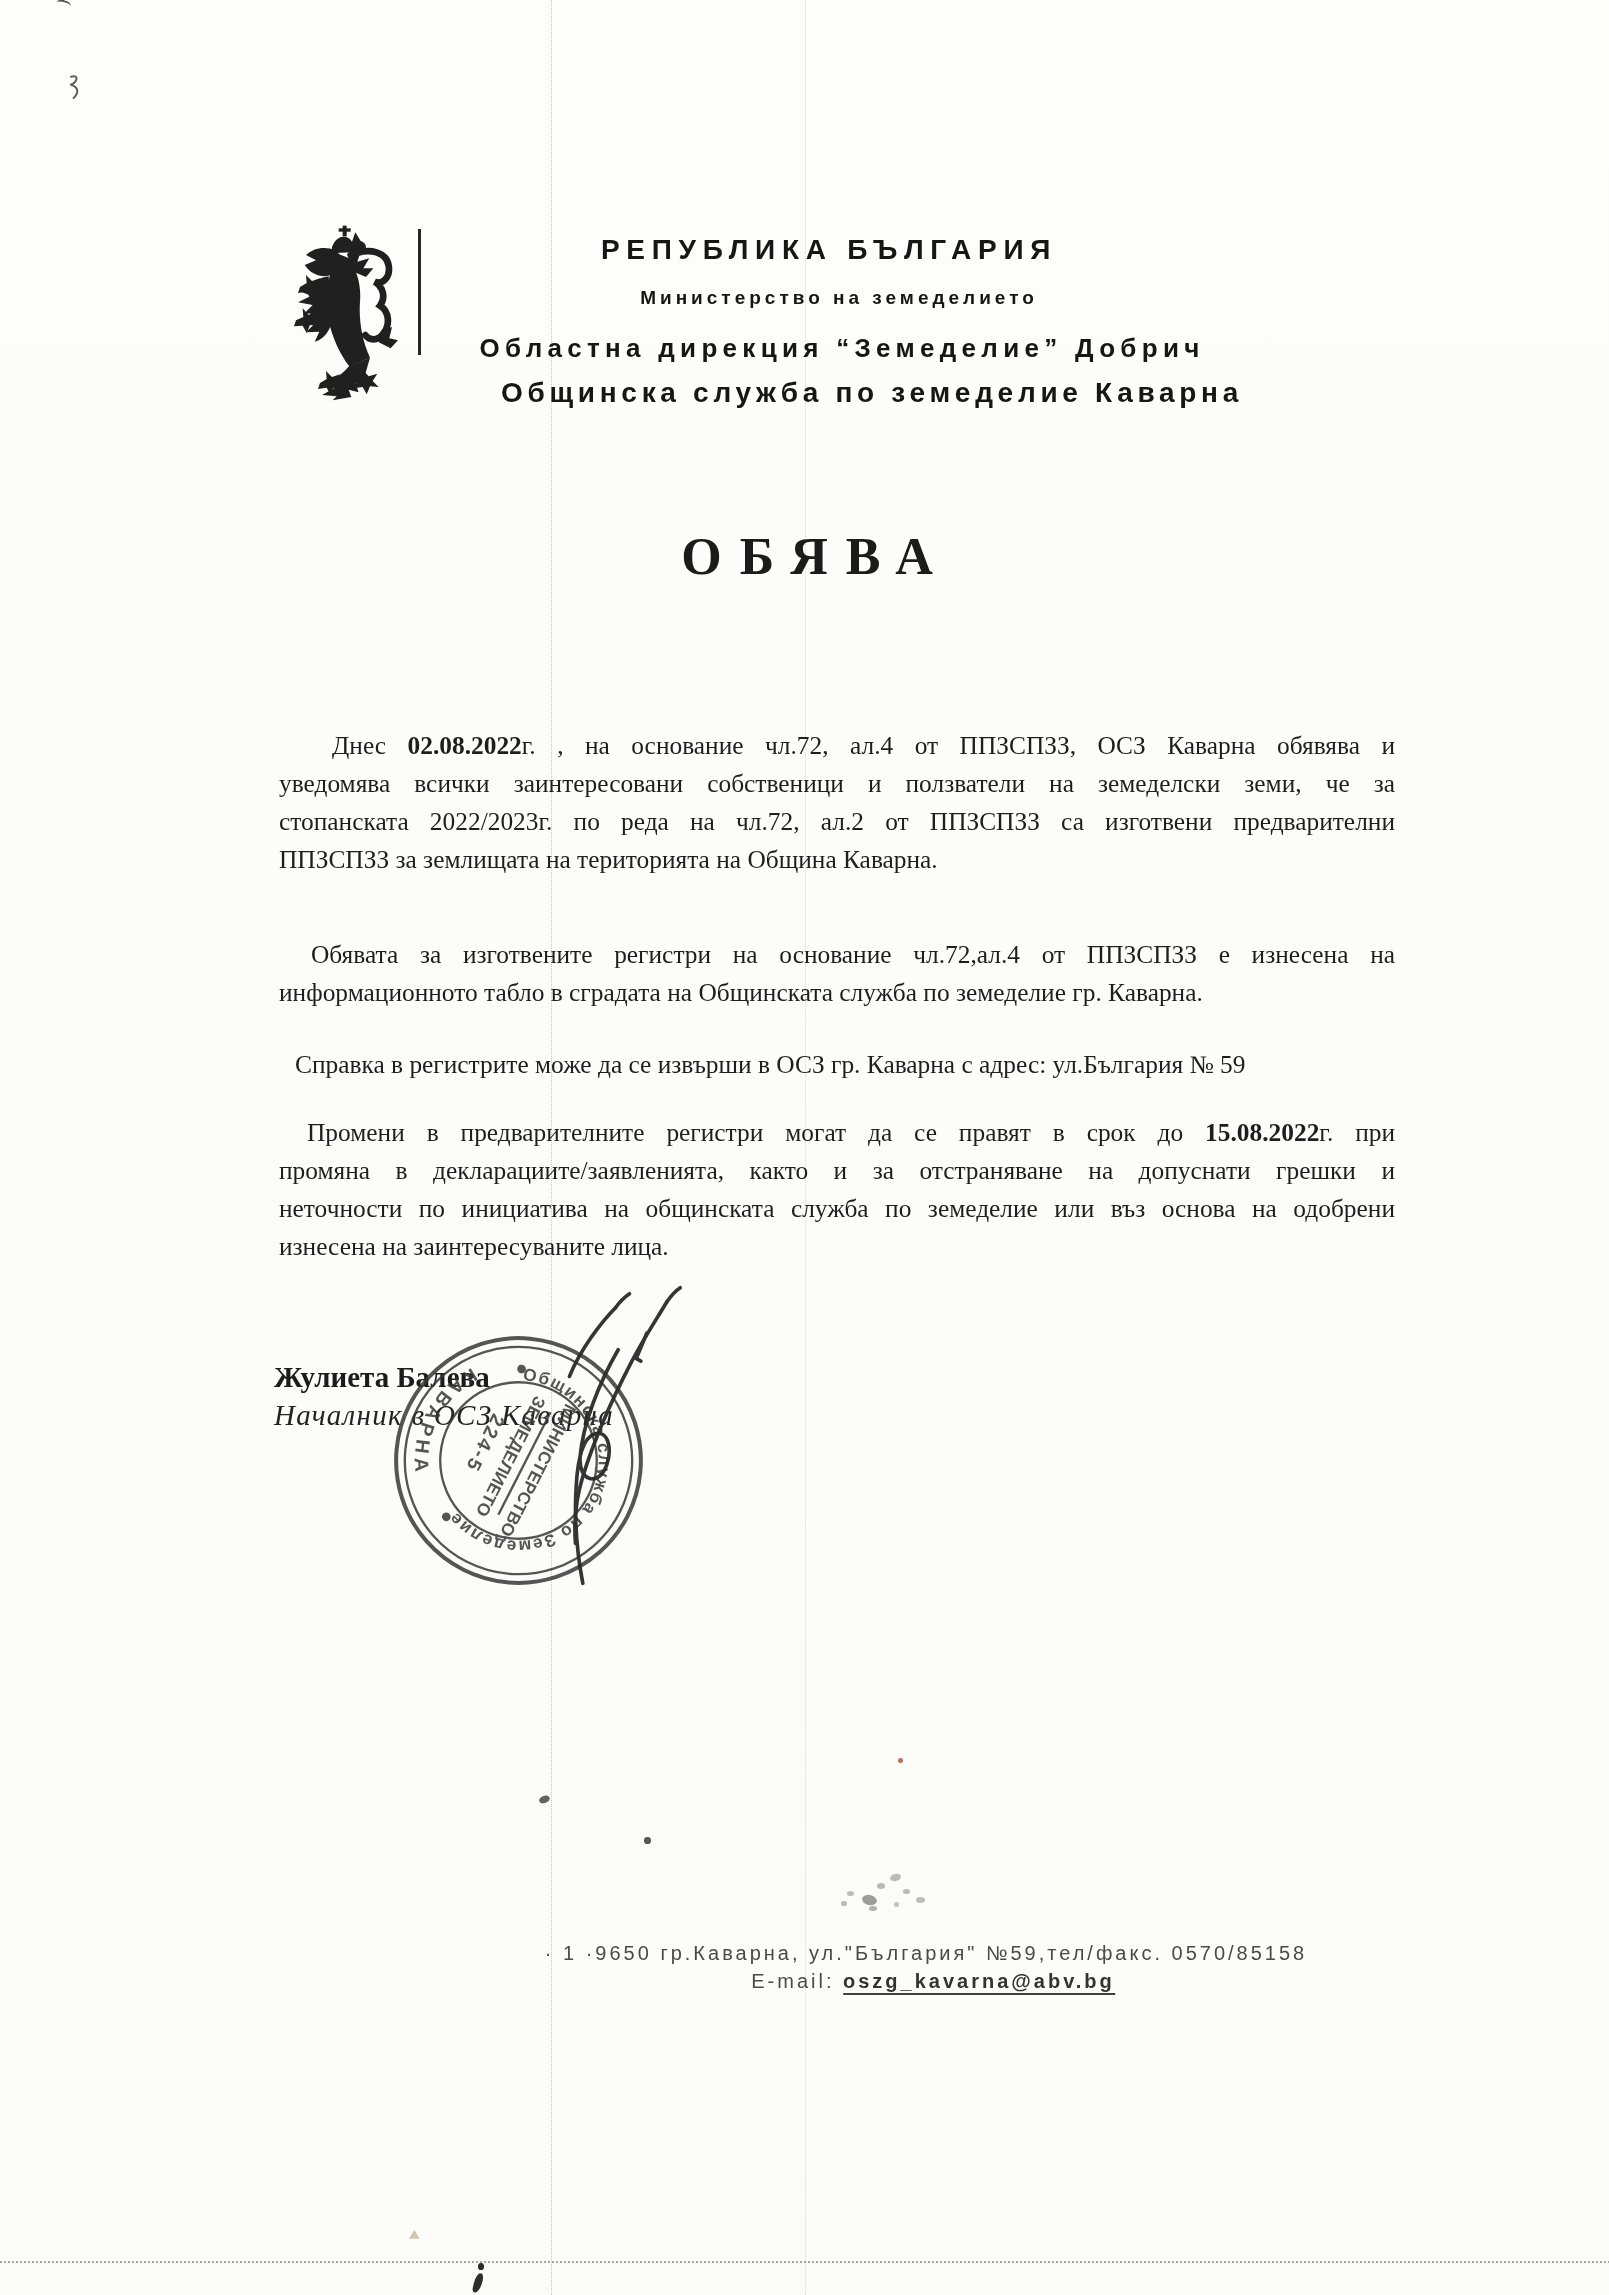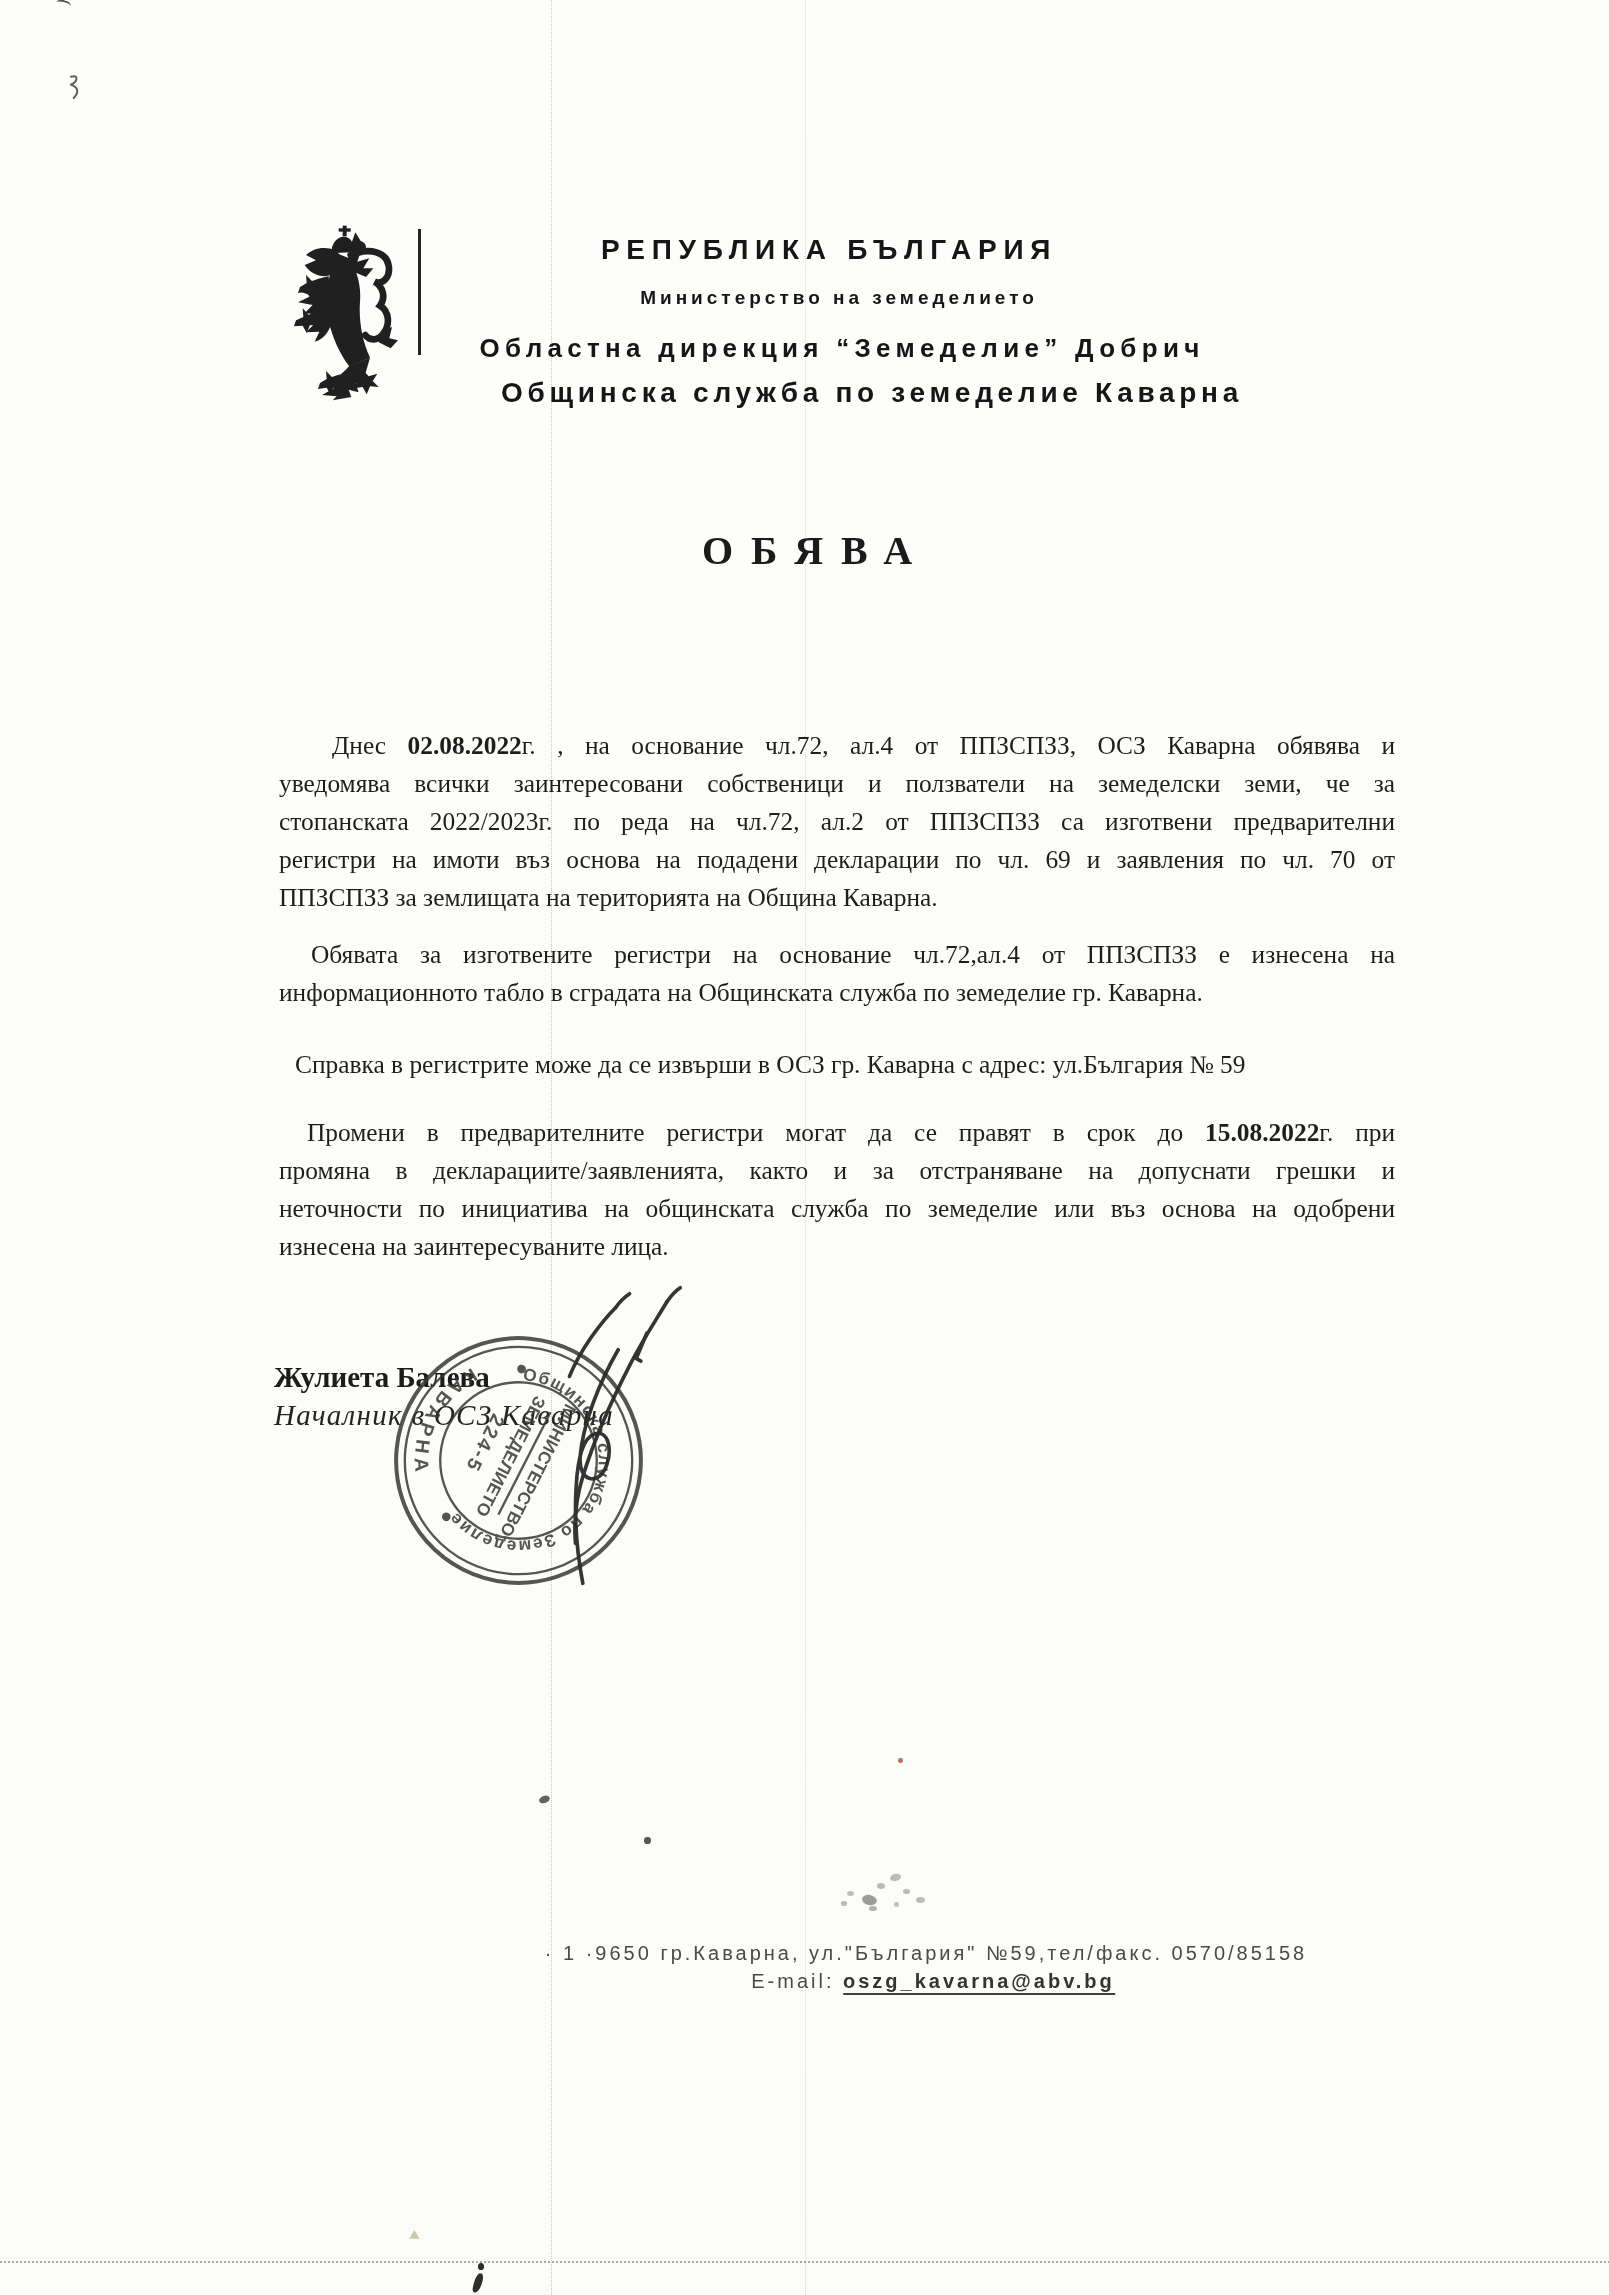--- a/index.html
+++ b/index.html
@@ -17,21 +17,21 @@
   }
   .hl1{left:829px;top:234px;font-size:28px;letter-spacing:6.7px;}
   .hl2{left:839px;top:287px;font-size:19px;letter-spacing:4px;}
   .hl3{left:842px;top:333px;font-size:26px;letter-spacing:5.3px;}
   .hl4{left:872px;top:377px;font-size:28px;letter-spacing:4.7px;text-align:center;}
   .emblem{position:absolute;left:284px;top:225px;width:120px;height:176px;}
   .hsep{position:absolute;left:418px;top:229px;width:2.7px;height:126px;background:#262626;}
   
   .doc-title{
     position:absolute;left:807px;top:527px;transform:translateX(-50%);
-    font-size:40px;font-weight:700;letter-spacing:18px;padding-left:18px;
+    font-size:52px;font-weight:700;letter-spacing:18px;padding-left:18px;
     color:#1b1b1b;white-space:nowrap;
   }
   
   .para{position:absolute;left:279px;width:1116px;color:#1e1e1e;
         font-size:25.4px;line-height:38px;}
   .p1{top:726px;} .p2{top:935px;} .p3{top:1045px;} .p4{top:1113px;}
   .ln{white-space:normal;}
   .just{text-align:justify;text-align-last:justify;}
   .i80{padding-left:53px;} .i48{padding-left:32px;} .i24{padding-left:16px;} .i42{padding-left:28px;}
   .ln b{font-weight:700;}
@@ -101,21 +101,20 @@
   <div class="hline hl2">Министерство на земеделието</div>
   <div class="hline hl3">Областна дирекция “Земеделие” Добрич</div>
   <div class="hline hl4">Общинска служба по земеделие Каварна</div>
 
   <div class="doc-title">ОБЯВА</div>
 
   <div class="para p1">
     <div class="ln just i80 rich">Днес <b>02.08.2022</b>г. , на основание чл.72, ал.4 от ППЗСПЗЗ, ОСЗ Каварна обявява и</div>
     <div class="ln just rich">уведомява всички заинтересовани собственици и ползватели на земеделски земи, че за</div>
     <div class="ln just rich">стопанската 2022/2023г. по реда на чл.72, ал.2 от ППЗСПЗЗ са изготвени предварителни</div>
-    <div class="ln just rich">регистри на имоти въз основа на подадени декларации по чл. 69 и заявления по чл. 70 от</div>
     <div class="ln rich">ППЗСПЗЗ за землищата на територията на Община Каварна.</div>
   </div>
 
   <div class="para p2">
     <div class="ln just i48 rich">Обявата за изготвените регистри на основание чл.72,ал.4 от ППЗСПЗЗ е изнесена на</div>
     <div class="ln rich">информационното табло в сградата на Общинската служба по земеделие гр. Каварна.</div>
   </div>
 
   <div class="para p3">
     <div class="ln i24 rich">Справка в регистрите може да се извърши в ОСЗ гр. Каварна с адрес: ул.България № 59</div>

